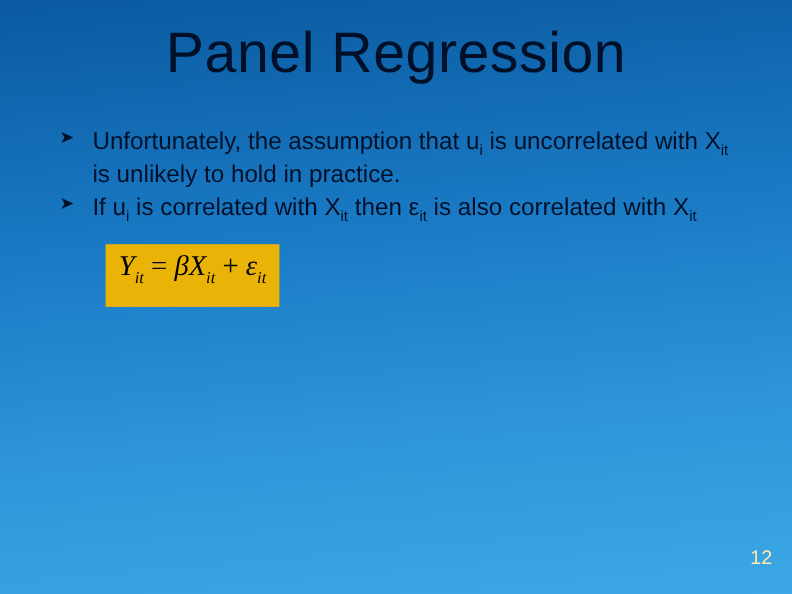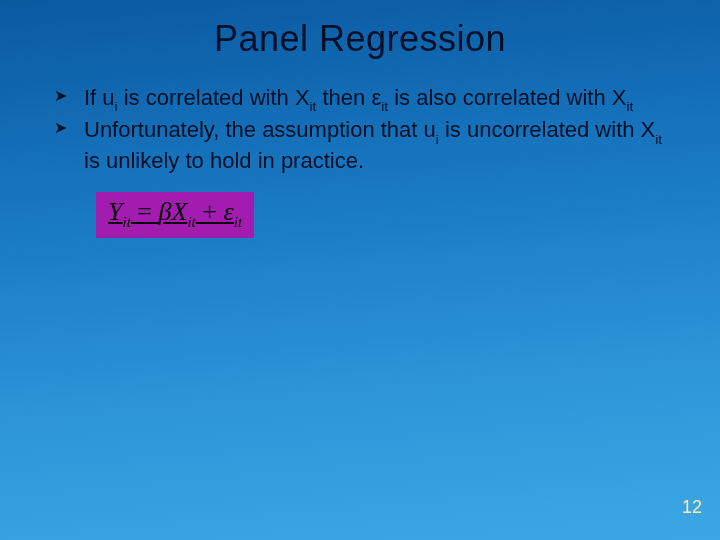--- a/index.html
+++ b/index.html
@@ -10,25 +10,25 @@
     color: #001a33;
     position: relative;
   }
   .slide {
     width: 720px;
     height: 540px;
     padding: 18px 46px 0 46px;
     position: relative;
   }
   .title {
-    font-size: 36px;
+    font-size: 52px;
     text-align: center;
     color: #001028;
     font-weight: 400;
-    margin-bottom: 24px;
+    margin-bottom: 36px;
     letter-spacing: 0.5px;
   }
   .bullets {
     list-style: none;
     margin-left: 6px;
   }
   .bullets > li {
     position: relative;
     padding-left: 32px;
     font-size: 22px;
@@ -45,29 +45,28 @@
     color: #001028;
   }
   .sub { font-size: 0.62em; vertical-align: sub; position: relative; top: 0.08em; }
   .eqs {
     margin: 18px 0 18px 50px;
     display: flex;
     flex-direction: column;
     gap: 18px;
   }
   .eq {
-    background: #a21caf;
+    background: #eab308;
     display: inline-block;
-    padding: 6px 12px 8px 12px;
+    padding: 6px 12px 18px 12px;
     font-family: "Times New Roman", Times, serif;
     font-size: 26px;
     color: #000;
     width: fit-content;
     line-height: 1.1;
-    text-decoration: underline;
   }
   .eq .it { font-style: italic; }
   .eq .subm { font-size: 0.58em; vertical-align: sub; font-style: italic; position: relative; top: 0.05em; }
   .pagenum {
     position: absolute;
     right: 18px;
     bottom: 22px;
     font-size: 18px;
     color: #ffe9b0;
   }
@@ -75,24 +74,24 @@
 </style>
 </head>
 <body>
 
 <div class="slide">
 
   <h1 class="title">Panel Regression</h1>
 
   <ul class="bullets">
     <li>
-      <span>If u</span><span class="sub">i</span><span> is correlated with X</span><span class="sub">it</span><span> then ε</span><span class="sub">it</span><span> is also correlated with X</span><span class="sub">it</span>
+      <span>Unfortunately, the assumption that u</span><span class="sub">i</span><span> is uncorrelated with X</span><span class="sub">it</span><span> is unlikely to hold in practice.</span>
     </li>
     <li>
-      <span>Unfortunately, the assumption that u</span><span class="sub">i</span><span> is uncorrelated with X</span><span class="sub">it</span><span> is unlikely to hold in practice.</span>
+      <span>If u</span><span class="sub">i</span><span> is correlated with X</span><span class="sub">it</span><span> then ε</span><span class="sub">it</span><span> is also correlated with X</span><span class="sub">it</span>
     </li>
   </ul>
 
   <div class="eqs">
     <div class="eq">
       <span class="it">Y</span><span class="subm">it</span><span> = </span><span class="it">β</span><span class="it">X</span><span class="subm">it</span><span> + </span><span class="it">ε</span><span class="subm">it</span>
     </div>
   </div>
 
   <div class="gap"></div>

